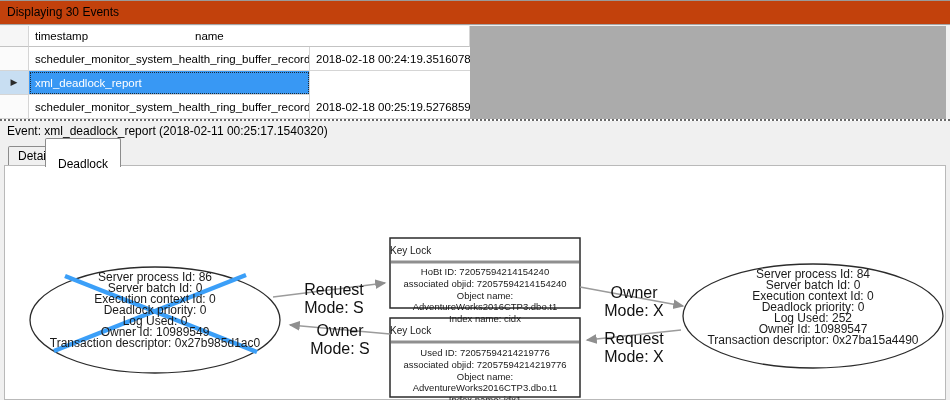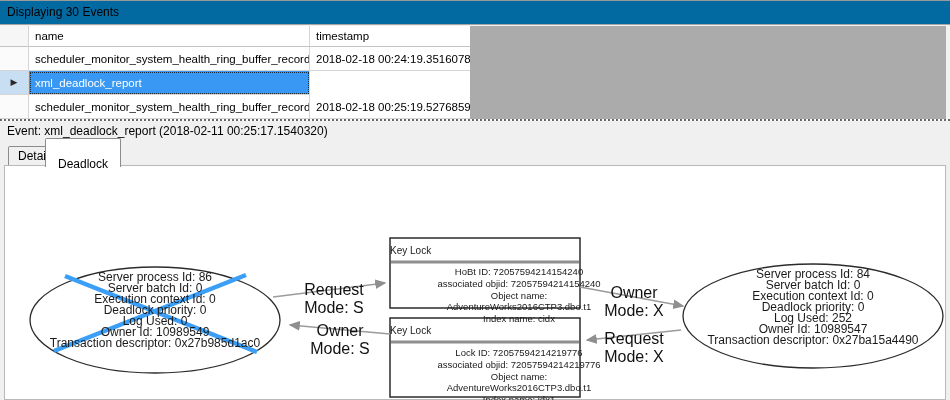--- a/index.html
+++ b/index.html
@@ -4,21 +4,21 @@
 <style>
   html,body{margin:0;padding:0;}
   body{
     width:950px;height:400px;position:relative;overflow:hidden;
     font-family:"Liberation Sans","DejaVu Sans",sans-serif;
     background:#f0f0f0;color:#000;
   }
   
   .info-bar{
     position:absolute;left:0;top:0;width:950px;height:25px;
-    background:#0369a1;border-top:1px solid #9a9a9a;border-bottom:1px solid #a5a5a5;
+    background:#c2410c;border-top:1px solid #9a9a9a;border-bottom:1px solid #a5a5a5;
     box-sizing:border-box;font-size:12px;line-height:23px;padding-left:7px;
   }
   
   .grid{position:absolute;left:0;top:26px;width:470px;}
   .grid-row{display:flex;background:#fff;}
   .cell{
     box-sizing:border-box;border-right:1px solid #d5d5d5;border-bottom:1px solid #d5d5d5;
     font-size:11.5px;white-space:nowrap;overflow:hidden;
     padding:0 0 0 6px;display:flex;align-items:center;
   }
@@ -65,43 +65,43 @@
   }
   
   .graph{position:absolute;left:0;top:0;width:950px;height:400px;z-index:2;pointer-events:none;}
   .graph svg{position:absolute;left:0;top:0;}
   .node-text{position:absolute;text-align:center;font-size:12px;line-height:11px;color:#1a1a1a;}
   .node-text.leftp{left:30px;top:272px;width:250px;}
   .node-text.rightp{left:683px;top:269px;width:260px;}
   .box-title{position:absolute;text-align:left;font-size:10px;color:#1a1a1a;width:190px;left:390px;}
   .box-title.t1{top:245px;}
   .box-title.t2{top:325px;}
-  .box-body{position:absolute;text-align:center;font-size:9.5px;line-height:11.8px;color:#1a1a1a;width:190px;left:390px;padding-left:34px;}
+  .box-body{position:absolute;text-align:center;font-size:9.5px;line-height:11.8px;color:#1a1a1a;width:190px;left:390px;}
   .box-body.b1{top:266px;}
   .box-body.b2{top:347px;}
   .edge-label{
     position:absolute;font-size:16px;color:#111;text-align:center;width:90px;
   }
   .el-0{left:289px;top:281px;}
   .el-1{left:295px;top:322px;}
   .el-2{left:589px;top:284px;}
   .el-3{left:589px;top:330px;}
 </style>
 </head>
 <body>
 
 <div>
 
   <div class="info-bar">Displaying 30 Events</div>
 
   <div class="grid">
     <div class="grid-row header">
       <div class="cell sel"></div>
+      <div class="cell ts">timestamp</div>
       <div class="cell name">name</div>
-      <div class="cell ts">timestamp</div>
     </div>
 
     <div class="grid-row data">
       <div class="cell sel"></div>
       <div class="cell name">scheduler_monitor_system_health_ring_buffer_recorded</div>
       <div class="cell ts">2018-02-18 00:24:19.3516078</div>
     </div>
 
     <div class="grid-row data selected">
       <div class="cell sel">
@@ -177,21 +177,21 @@
     <div class="box-title t1">Key Lock</div>
     <div class="box-body b1">
       <div>HoBt ID: 72057594214154240</div>
       <div>associated objid: 72057594214154240</div>
       <div>Object name: AdventureWorks2016CTP3.dbo.t1</div>
       <div>Index name: cidx</div>
     </div>
 
     <div class="box-title t2">Key Lock</div>
     <div class="box-body b2">
-      <div>Lock ID: 72057594214219776</div>
+      <div>Used ID: 72057594214219776</div>
       <div>associated objid: 72057594214219776</div>
       <div>Object name: AdventureWorks2016CTP3.dbo.t1</div>
       <div>Index name: idx1</div>
     </div>
 
     <div class="edge-label el-0">Request Mode: S</div>
     <div class="edge-label el-1">Owner Mode: S</div>
     <div class="edge-label el-2">Owner Mode: X</div>
     <div class="edge-label el-3">Request Mode: X</div>
   </div>

